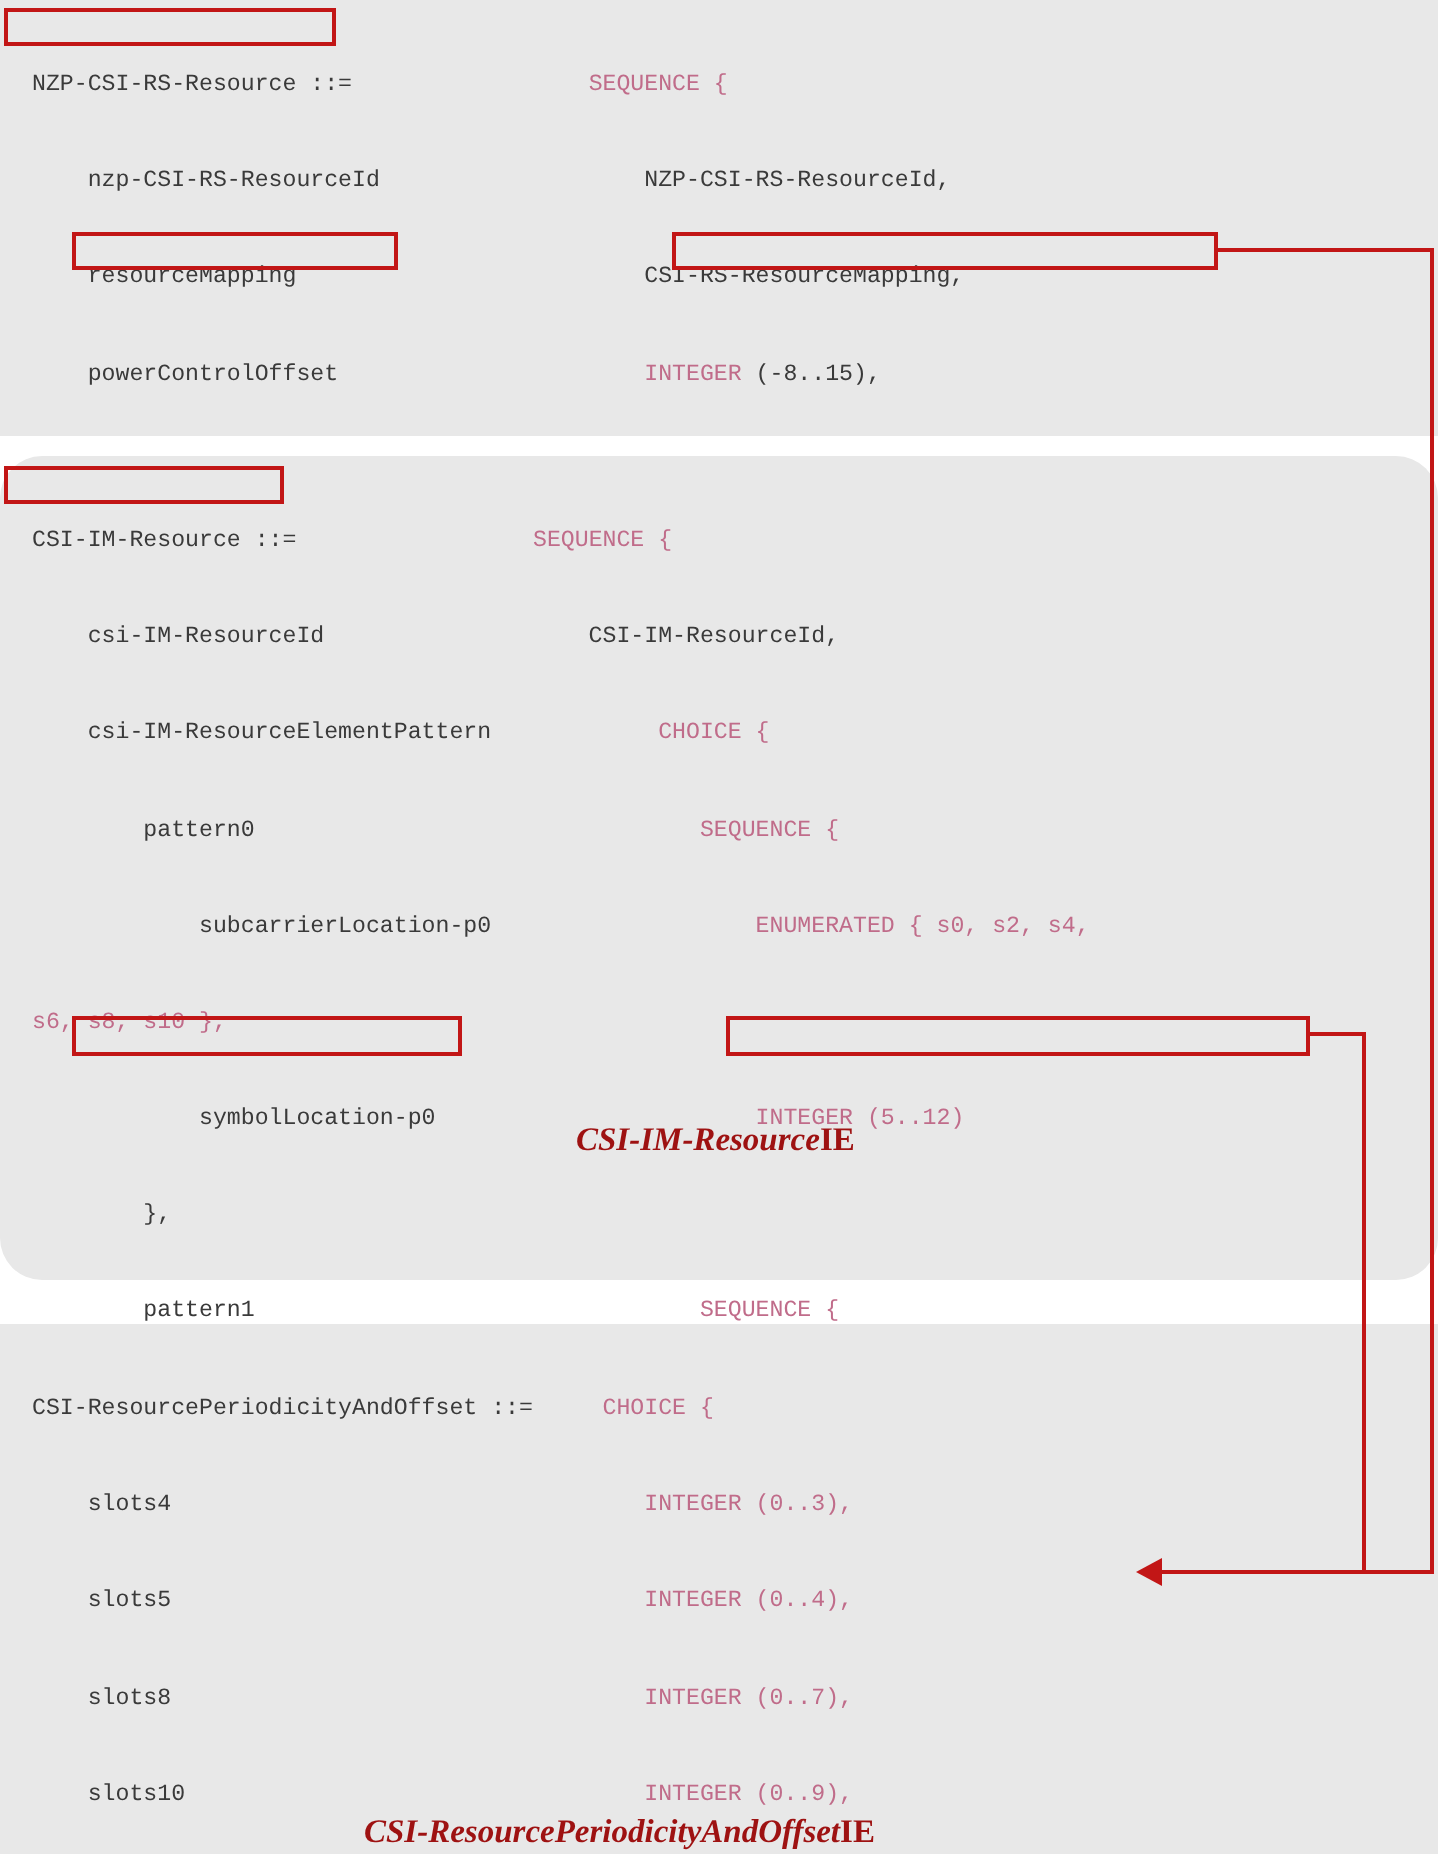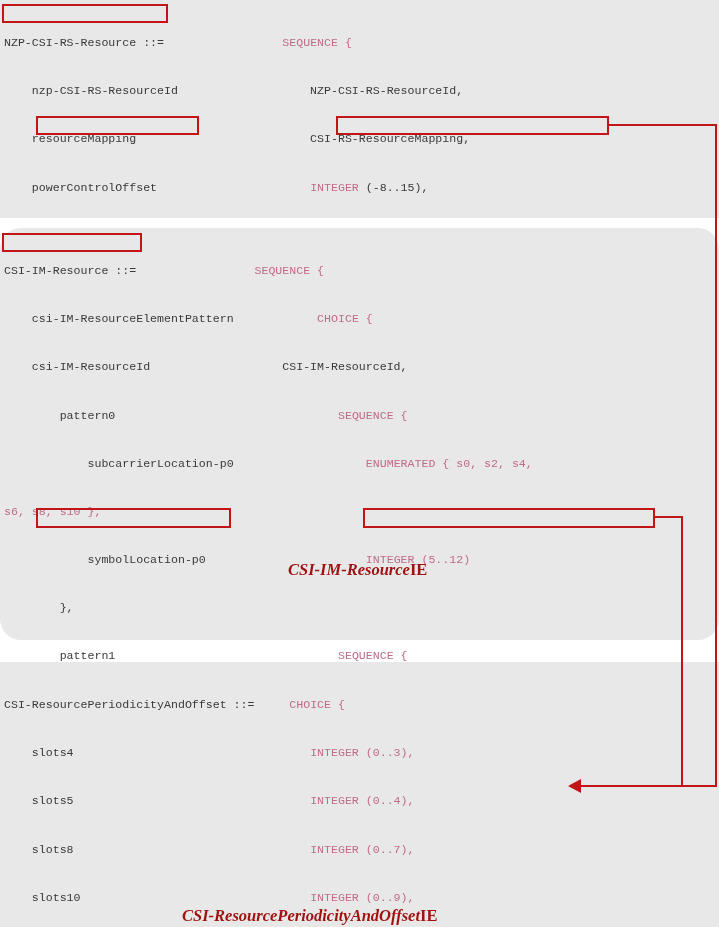--- a/index.html
+++ b/index.html
@@ -39,21 +39,21 @@
     font-family: "Liberation Mono", "DejaVu Sans Mono", monospace;
     font-size: 11.6px;
     line-height: 16.05px;
     color: #3a3a3a;
     white-space: pre;
     letter-spacing: 0px;
   }
   .code .ln {
     display: block;
     height: 16.05px;
-    padding-left: 4px;
+    padding-left: 16px;
     white-space: pre;
   }
 
   
   .kw   { color: #c06c8a; }
   .cmt  { color: #b9b9b9; }
   .opt  { color: #d28aa4; }
   .plain{ color: #3a3a3a; }
 
   
@@ -116,22 +116,22 @@
       <span class="ln">    qcl-InfoPeriodicCSI-RS                  TCI-StateId</span>
       <span class="ln"><span class="opt">OPTIONAL,</span>    <span class="cmt">-- Cond Periodic</span></span>
       <span class="ln">    ...</span>
       <span class="ln">}</span>
     </div>
   </div>
 
   <div class="panel" style="top:228px; height:412px;border-radius:21px;">
     <div class="code">
       <span class="ln"><span class="plain">CSI-IM-Resource ::=</span>                 <span class="kw">SEQUENCE {</span></span>
+      <span class="ln">    csi-IM-ResourceId                   CSI-IM-ResourceId,</span>
       <span class="ln">    csi-IM-ResourceElementPattern            <span class="kw">CHOICE {</span></span>
-      <span class="ln">    csi-IM-ResourceId                   CSI-IM-ResourceId,</span>
       <span class="ln">        pattern0                                <span class="kw">SEQUENCE {</span></span>
       <span class="ln">            subcarrierLocation-p0                   <span class="kw">ENUMERATED { s0, s2, s4,</span></span>
       <span class="ln"><span class="kw">s6, s8, s10 },</span></span>
       <span class="ln">            symbolLocation-p0                       <span class="kw">INTEGER (5..12)</span></span>
       <span class="ln">        },</span>
       <span class="ln">        pattern1                                <span class="kw">SEQUENCE {</span></span>
       <span class="ln">            subcarrierLocation-p1                   <span class="kw">ENUMERATED { s0, s4, s8 },</span></span>
       <span class="ln">            symbolLocation-p1                       <span class="kw">INTEGER (0..13)</span></span>
       <span class="ln">        }</span>
       <span class="ln">    }</span>

